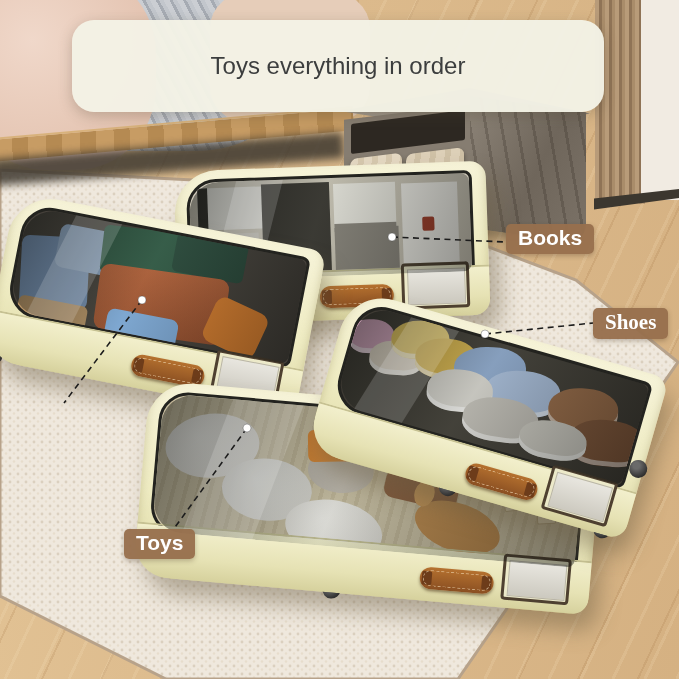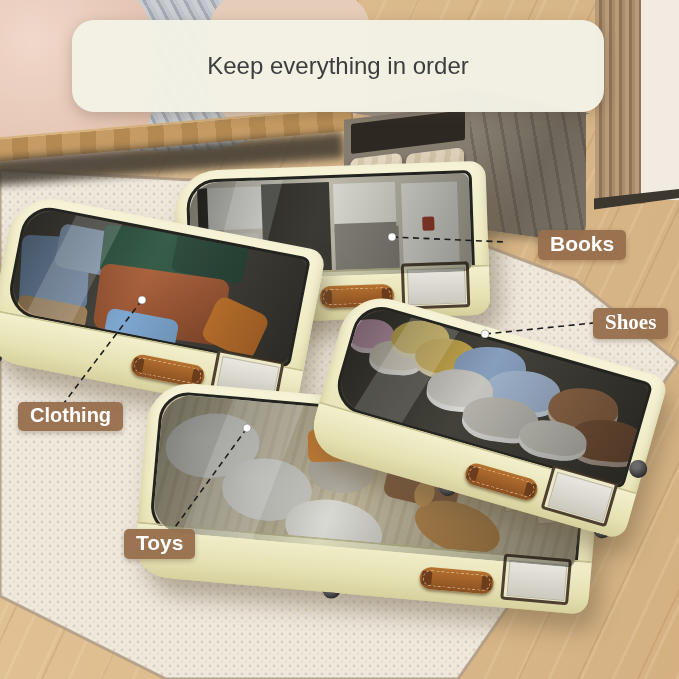--- a/index.html
+++ b/index.html
@@ -198,21 +198,21 @@
   }
   .banner-title{font-size:29px;font-weight:bold;color:#7a4426;letter-spacing:.5px;white-space:nowrap;}
   .banner-sub{font-size:24px;color:#3c3e3e;white-space:nowrap;}
 
   
   .callout{
     position:absolute;z-index:12;padding:2px 12px 4px;border-radius:5px;
     background:rgba(151,111,77,.96);color:#fff;font-weight:bold;font-size:21px;
     box-shadow:0 2px 5px rgba(70,50,30,.3);white-space:nowrap;
   }
-  .callout.books{left:506px;top:230px;margin-left:32px;}
+  .callout.books{left:506px;top:224px;}
   .callout.shoes{left:593px;top:308px;font-family:Liberation Serif, serif;}
   .callout.clothing{left:18px;top:402px;font-size:20px;}
   .callout.toys{left:124px;top:529px;}
 
   .leader-svg{left:0;top:0;z-index:11;pointer-events:none;}
 </style>
 </head>
 <body>
 
 <div class="stage">
@@ -368,36 +368,35 @@
             <span class="rivet r2"></span>
           </div>
         <div class="card">
             <div class="card-inner"></div>
           </div>
       </div>
     </div>
   </div>
 
   <div class="abs banner">
-    <div class="banner-sub">Keep everything in order</div>
+    <div class="banner-sub">Toys everything in order</div>
   </div>
 
   <svg class="abs leader-svg" width="679" height="679" viewBox="0 0 679 679">
     <g stroke="#1c1c1c" stroke-width="1.6" stroke-dasharray="6 4.5" fill="none">
       <path d="M392,237 L506,242"></path>
       <path d="M485,334 L593,323"></path>
       <path d="M142,300 L64,403"></path>
       <path d="M247,428 L173,530"></path>
     </g>
     <g fill="#ffffff" stroke="rgba(40,40,40,.35)" stroke-width="1">
       <circle cx="392" cy="237" r="4"></circle>
       <circle cx="485" cy="334" r="4"></circle>
       <circle cx="142" cy="300" r="4"></circle>
       <circle cx="247" cy="428" r="4"></circle>
     </g>
   </svg>
 
   <div class="callout books">Books</div>
   <div class="callout shoes">Shoes</div>
-  <div class="callout clothing">Clothing</div>
   <div class="callout toys">Toys</div>
 
 </div>
 
 </body></html>

